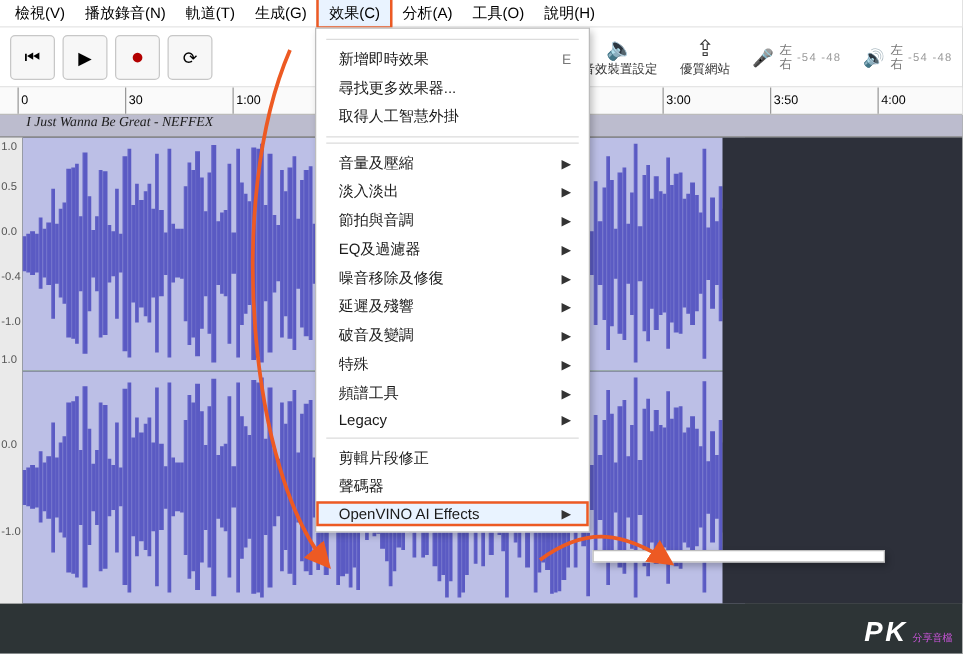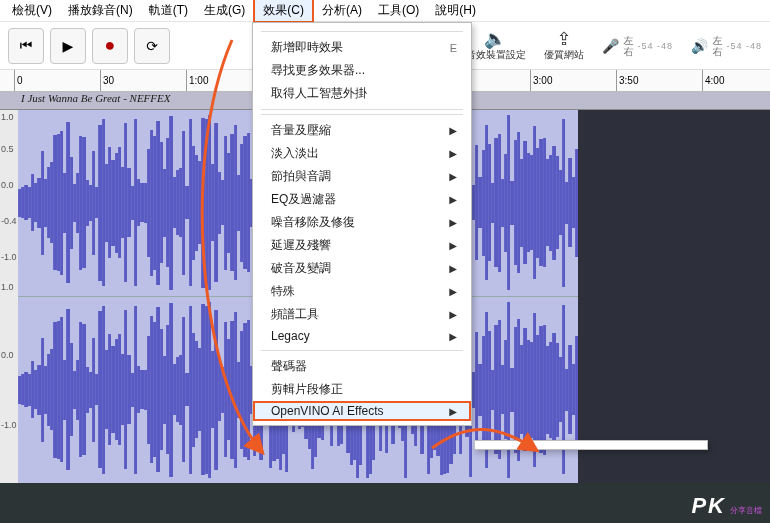--- a/index.html
+++ b/index.html
@@ -563,24 +563,24 @@
       <div class="mi">
         <span>頻譜工具</span>
         <span class="arrow">▶</span>
       </div>
       <div class="mi">
         <span>Legacy</span>
         <span class="arrow">▶</span>
       </div>
       <div class="sep"></div>
       <div class="mi">
+        <span>剪輯片段修正</span>
+      </div>
+      <div class="mi">
         <span>聲碼器</span>
-      </div>
-      <div class="mi">
-        <span>剪輯片段修正</span>
       </div>
       <div class="mi hot">
         <span>OpenVINO AI Effects</span>
         <span class="arrow">▶</span>
       </div>
     </div>
 
   <div class="submenu" id="ovmenu">
     </div>
 

